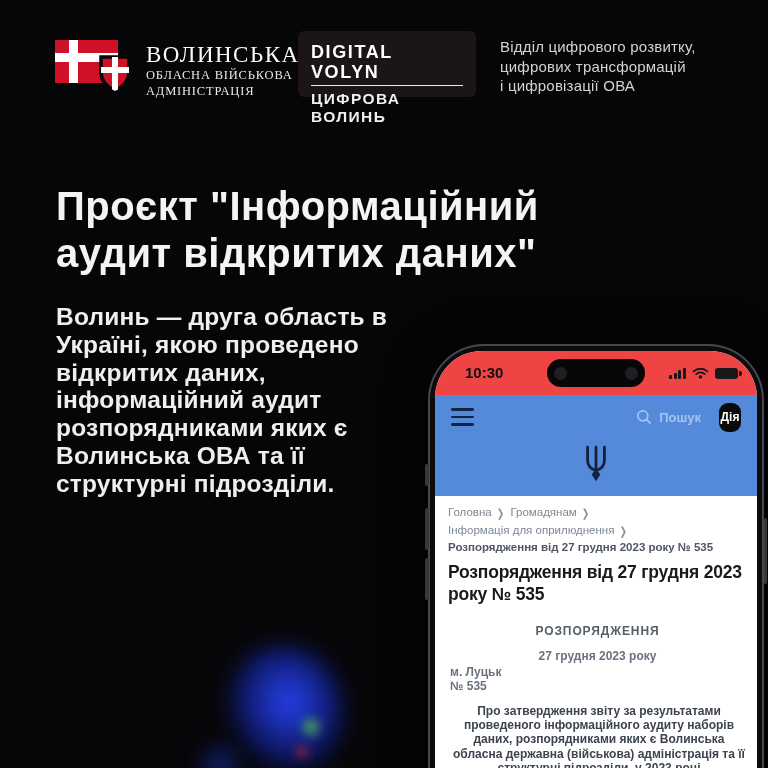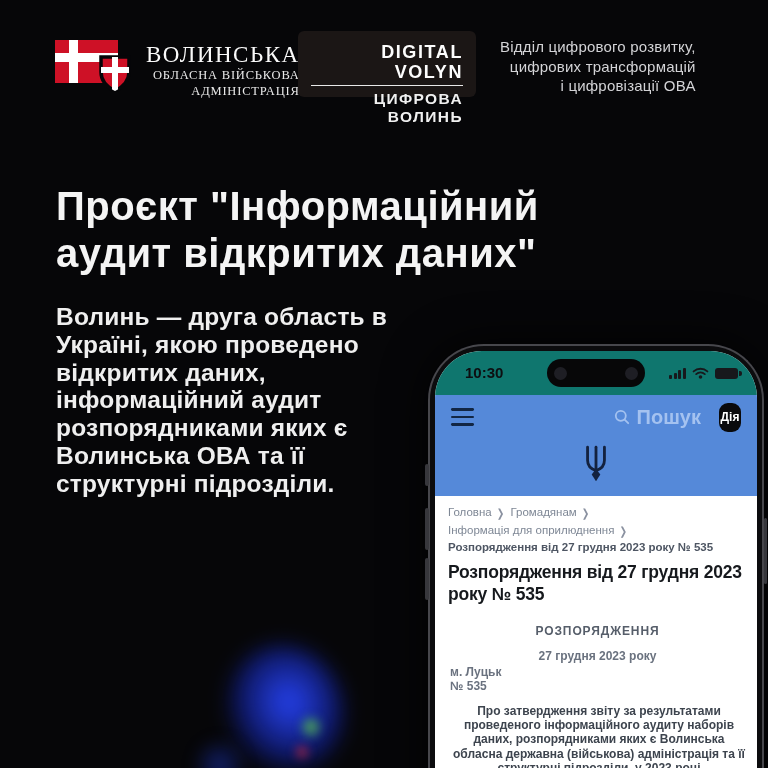--- a/index.html
+++ b/index.html
@@ -14,21 +14,21 @@
     background:radial-gradient(ellipse at 55% 45%, rgba(40,70,255,.95), rgba(20,40,200,.45) 55%, transparent 75%);
     filter:blur(10px);transform:rotate(-18deg);}
   .glow-blue2{left:195px;top:735px;width:50px;height:60px;border-radius:50%;
     background:radial-gradient(circle, rgba(30,60,220,.5), transparent 70%);filter:blur(8px);}
   .glow-green{left:300px;top:712px;width:22px;height:30px;border-radius:50%;
     background:radial-gradient(circle, rgba(90,200,70,.85), transparent 70%);filter:blur(4px);}
   .glow-red{left:293px;top:742px;width:18px;height:20px;border-radius:50%;
     background:radial-gradient(circle, rgba(200,40,60,.8), transparent 70%);filter:blur(4px);}
 
   
-  .topbar{position:absolute;left:0;top:0;width:768px;height:120px;text-align:right;}
+  .topbar{position:absolute;left:0;top:0;width:768px;height:120px;}
   .brand{position:absolute;left:54px;top:38px;display:flex;align-items:flex-start;gap:14px;}
   .brand-text{padding-top:4px;color:#f2f2f2;font-family:"Liberation Serif",serif;}
   .brand-l1{font-size:23px;letter-spacing:1.5px;line-height:26px;color:#fafafa;}
   .brand-l2,.brand-l3{font-size:12.5px;letter-spacing:.8px;line-height:15.5px;color:#e9e9e9;}
   .digital{position:absolute;left:298px;top:31px;width:178px;height:66px;background:#1b1615;
     border-radius:6px;box-sizing:border-box;padding:11px 13px 16px;}
   .dv-en{font-size:18px;font-weight:700;letter-spacing:1.6px;color:#fdfdfd;line-height:20px;}
   .dv-line{height:0;border-top:1.6px solid #e8e8e8;margin:3px 0 4px;}
   .dv-ua{font-size:15.5px;font-weight:600;letter-spacing:1.4px;color:#f0f0f0;}
   .dept{position:absolute;left:500px;top:37px;font-size:15px;line-height:19.5px;
@@ -47,38 +47,38 @@
     background:#0c0c0e;border:2.5px solid #47474c;border-bottom:none;
     border-radius:56px 56px 0 0;box-sizing:border-box;padding:5px 5px 0;
     box-shadow:0 0 45px rgba(0,0,0,.85);}
   .sbtn{position:absolute;width:3.5px;background:#37373c;border-radius:2px;}
   .sbtn.action{left:-5px;top:118px;height:22px;}
   .sbtn.volup{left:-5px;top:162px;height:42px;}
   .sbtn.voldn{left:-5px;top:212px;height:42px;}
   .sbtn.power{right:-5px;top:172px;height:66px;}
   .screen{width:100%;height:100%;border-radius:47px 47px 0 0;overflow:hidden;background:#fff;}
 
-  .statusbar{position:relative;height:44px;background:#0f766e;}
+  .statusbar{position:relative;height:44px;background:#ef4444;}
   .time{position:absolute;left:30px;top:13px;font-size:15px;font-weight:700;color:#0d0e11;}
   .island{position:absolute;left:50%;transform:translateX(-50%);top:8px;width:98px;height:28px;
     background:#070708;border-radius:15px;display:flex;justify-content:space-between;
     align-items:center;padding:0 7px;box-sizing:border-box;}
   .lens{width:13px;height:13px;border-radius:50%;background:#1e1e24;}
   .sb-icons{position:absolute;right:19px;top:16px;display:flex;gap:6px;align-items:flex-end;}
   .signal{display:flex;gap:1.6px;align-items:flex-end;height:11px;}
   .signal i{display:block;width:3px;background:#17181c;border-radius:1px;}
   .batt{position:relative;width:23px;height:11.5px;background:#17181c;border-radius:3px;margin-bottom:0;}
   .batt:after{content:"";position:absolute;right:-3.5px;top:3.2px;width:2.2px;height:5px;
     background:#17181c;border-radius:0 2px 2px 0;}
 
   .navbar{height:44px;background:#5589d9;display:flex;align-items:center;padding:0 16px;}
   .burger{width:23px;display:flex;flex-direction:column;gap:4.6px;cursor:pointer;}
   .burger i{height:2.7px;background:#122644;border-radius:1.4px;}
   .searchbox{margin-left:auto;display:flex;align-items:center;gap:7px;color:#a4c2f0;
-    font-size:20px;font-weight:600;cursor:pointer;text-align:center;}
+    font-size:13px;font-weight:600;cursor:pointer;text-align:center;}
   .diia{margin-left:18px;width:22px;height:29px;background:#0a0a0c;color:#fff;border-radius:9px;
     font-size:12px;font-weight:700;display:flex;align-items:center;justify-content:center;cursor:pointer;}
 
   .sitehead{background:#5589d9;text-align:center;padding:5px 0 12px;}
   .trident{display:block;margin:0 auto;}
   .site-title{margin-top:5px;font-size:19px;font-weight:700;color:#13223f;line-height:23px;letter-spacing:.2px;}
   .site-title span{display:block;}
 
   .content{background:#fff;padding:8px 10px 0 13px;}
   .crumbs{font-size:11.5px;line-height:16.5px;color:#7e8795;font-weight:500;}

